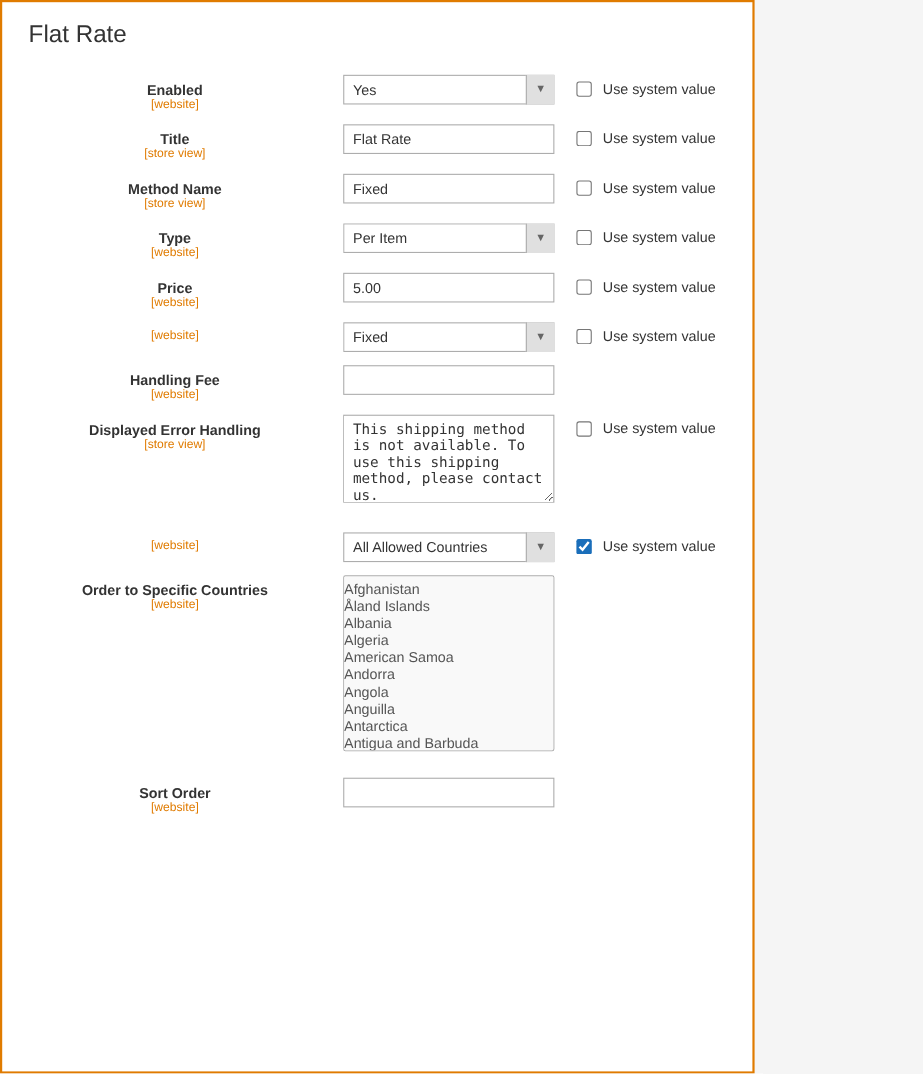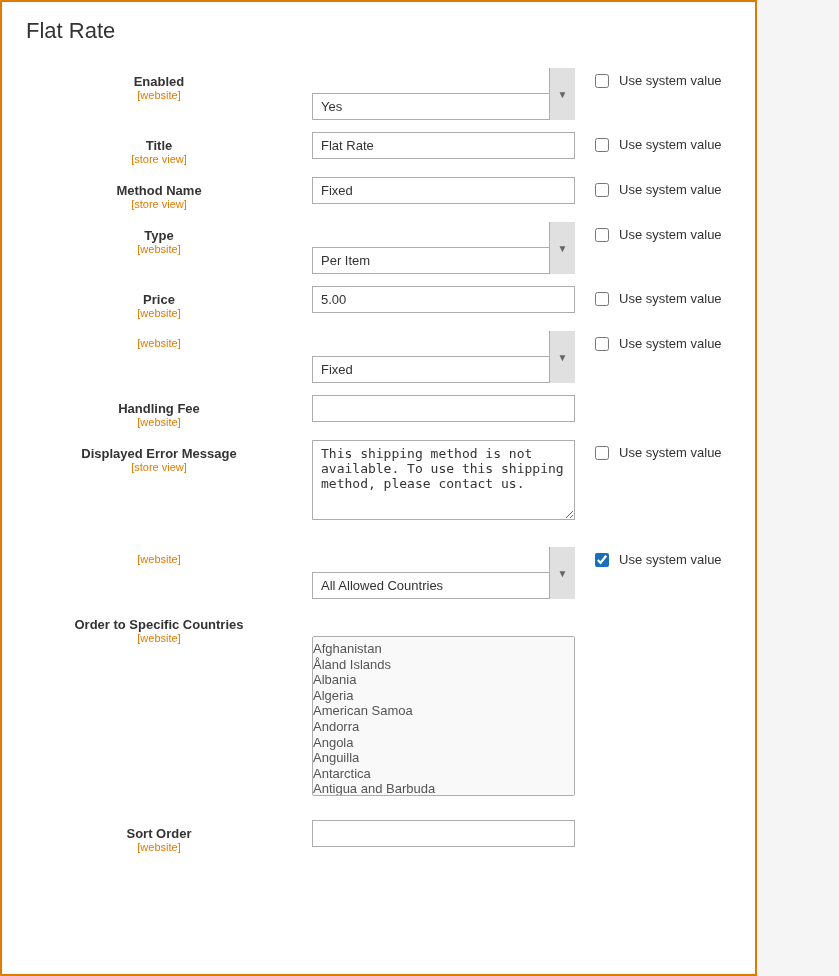--- a/index.html
+++ b/index.html
@@ -3,21 +3,21 @@
   <meta charset="utf-8">
   <style>
     * { box-sizing: border-box; margin: 0; padding: 0; }
     body {
       background: #f5f5f5;
       font-family: Arial, sans-serif;
       font-size: 13px;
       color: #333;
     }
     .page-container {
-      width: 757px;
+      width: 686px;
       min-height: 976px;
       background: #fff;
       border: 2px solid #e07b00;
       position: relative;
       padding: 16px 20px 30px 20px;
     }
     .page-title {
       font-size: 22px;
       font-weight: normal;
       color: #333;
@@ -86,21 +86,20 @@
       width: 100%;
       border: 1px solid #adadad;
       padding: 5px 28px 5px 8px;
       font-size: 13px;
       color: #333;
       background: #fff;
       appearance: none;
       -webkit-appearance: none;
       outline: none;
       cursor: pointer;
-      margin-top: 25px;
     }
     .select-arrow {
       position: absolute;
       right: 0;
       top: 0;
       bottom: 0;
       width: 26px;
       background: #e0e0e0;
       border-left: 1px solid #adadad;
       display: flex;
@@ -244,21 +243,21 @@
     </div>
     <div class="field-cell">
       <input type="text" value="" style="">
     </div>
     <div class="system-value-cell">
     </div>
   </div>
 
   <div class="form-row">
     <div class="label-cell">
-      <span class="label-main">Displayed Error Message</span>
+      <span class="label-main">Displayed Error Handling</span>
       <span class="label-scope">[store view]</span>
     </div>
     <div class="field-cell">
       <textarea style="">This shipping method is not available. To use this shipping method, please contact us.</textarea>
     </div>
     <div class="system-value-cell">
       <input type="checkbox" style="">
       <label>Use system value</label>
     </div>
   </div>

